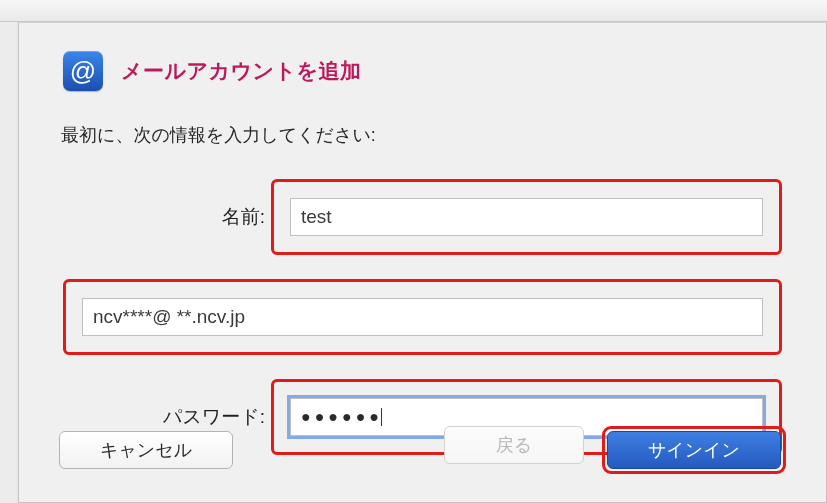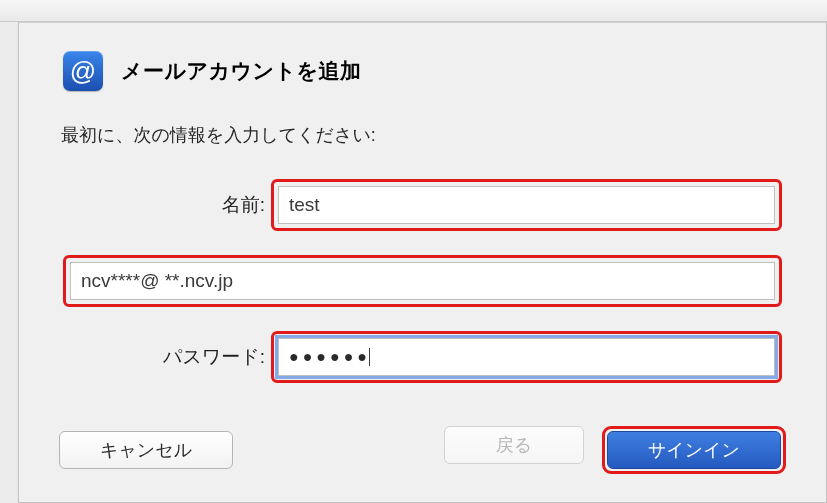--- a/index.html
+++ b/index.html
@@ -56,21 +56,21 @@
     }
     .at-glyph {
       color: #ffffff;
       font-size: 26px;
       font-weight: 500;
       line-height: 1;
     }
     .title {
       font-size: 21px;
       font-weight: 600;
-      color: #000000;
+      color: #be185d;
       letter-spacing: 0.5px;
     }
     .subtitle {
       font-size: 18px;
       color: #262626;
       margin-left: 2px;
       margin-bottom: 32px;
     }
     .form-area {
       margin-left: 4px;
@@ -86,21 +86,21 @@
       text-align: right;
       font-size: 19px;
       color: #1f1f1f;
       padding-right: 6px;
       white-space: nowrap;
     }
     .field-wrap {
       flex: 1;
       border: 3px solid #e11a1a;
       border-radius: 6px;
-      padding: 4px;
+      padding: 16px;
     }
     .field-wrap input {
       width: 100%;
       height: 38px;
       border: 1px solid #bfbfbf;
       background: #ffffff;
       font-size: 19px;
       padding: 4px 10px;
       color: #3a3a3a;
       outline: none;

